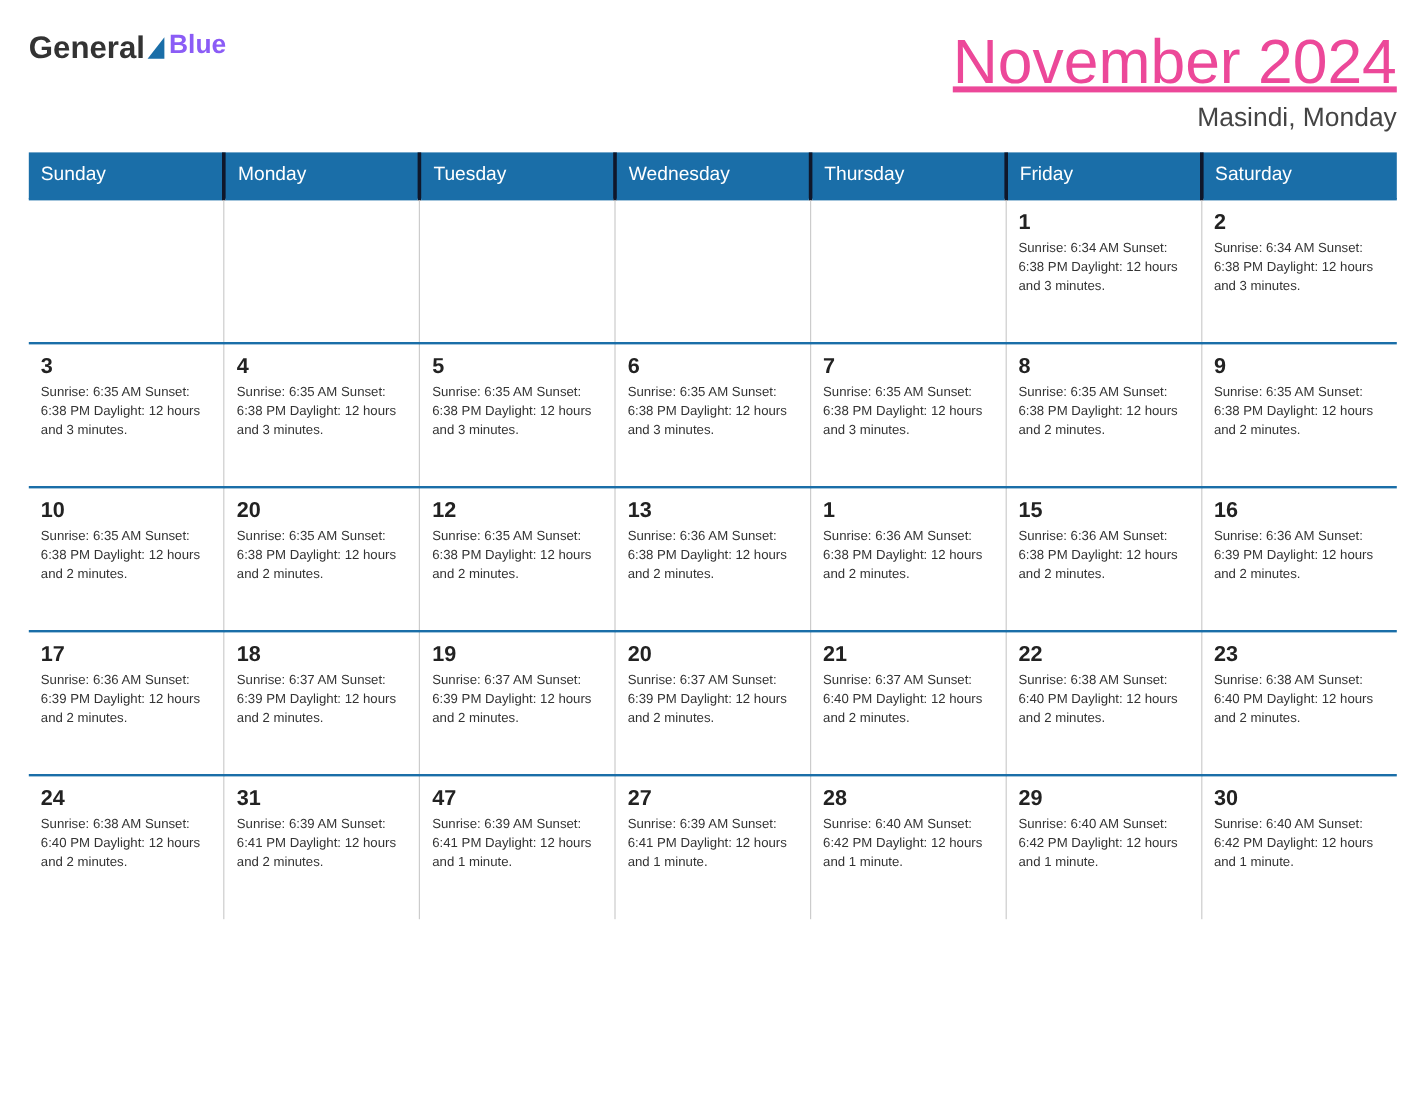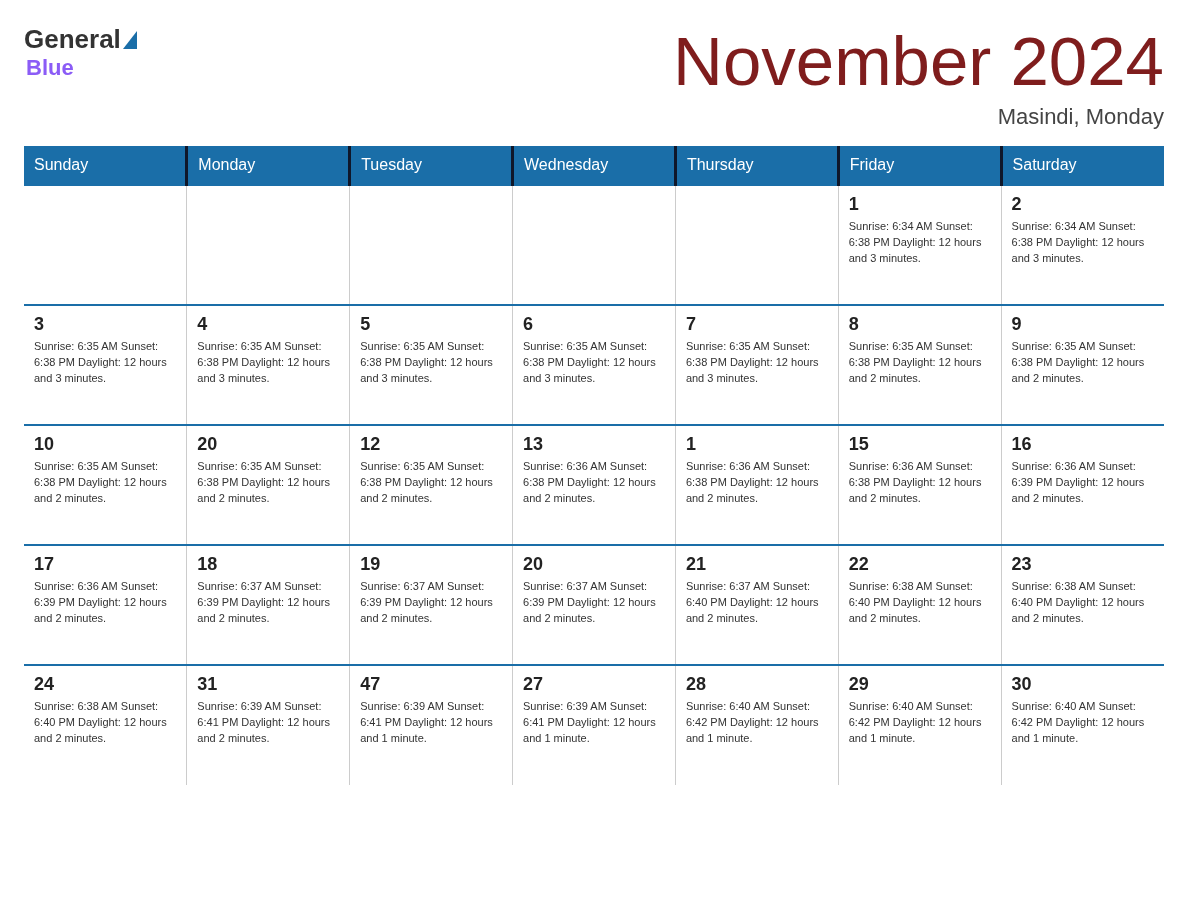--- a/index.html
+++ b/index.html
@@ -11,21 +11,21 @@
       min-height: 918px;
     }
     .header {
       display: flex;
       justify-content: space-between;
       align-items: flex-start;
       margin-bottom: 16px;
     }
     .logo {
       display: flex;
-      flex-direction: column;
+      flex-direction: row;
       align-items: flex-start;
     }
     .logo-text {
       display: flex;
       align-items: center;
       font-size: 26px;
       font-weight: bold;
       color: #333;
     }
     .logo-general { color: #333; }
@@ -41,24 +41,25 @@
     }
     .logo-blue {
       color: #8b5cf6;
       font-size: 22px;
       font-weight: bold;
     }
     .title-block {
       text-align: right;
     }
     .calendar-title {
-      font-size: 69px;
+      font-size: 52px;
       font-weight: 300;
-      color: #7f1d1d;
+      color: #ec4899;
       line-height: 1.1;
+      text-decoration: underline;
     }
     .calendar-subtitle {
       font-size: 22px;
       color: #444;
       margin-top: 4px;
     }
     table {
       width: 100%;
       border-collapse: collapse;
       table-layout: fixed;

